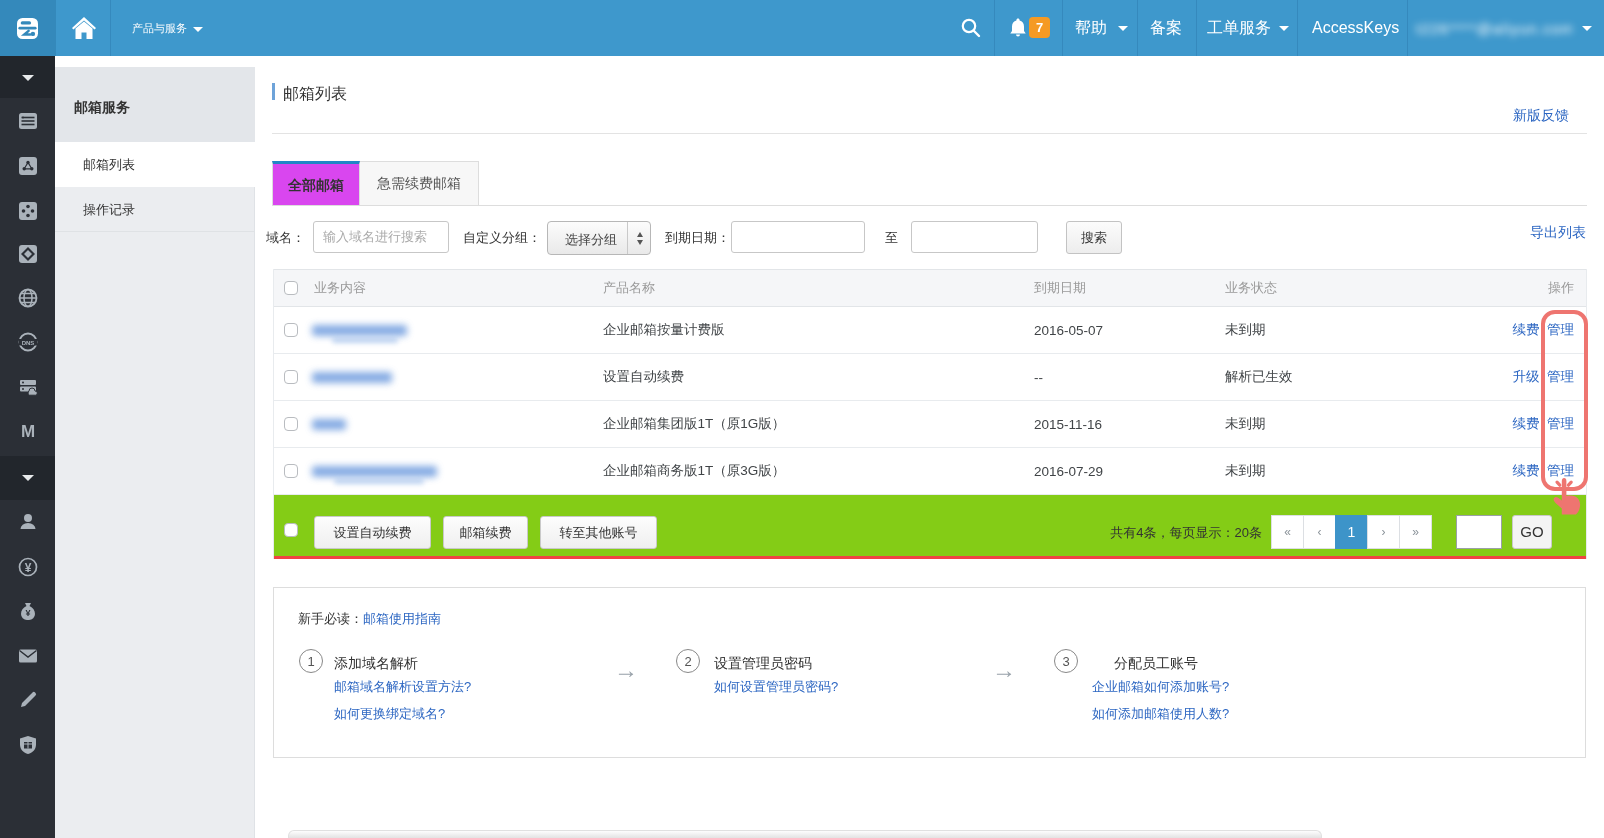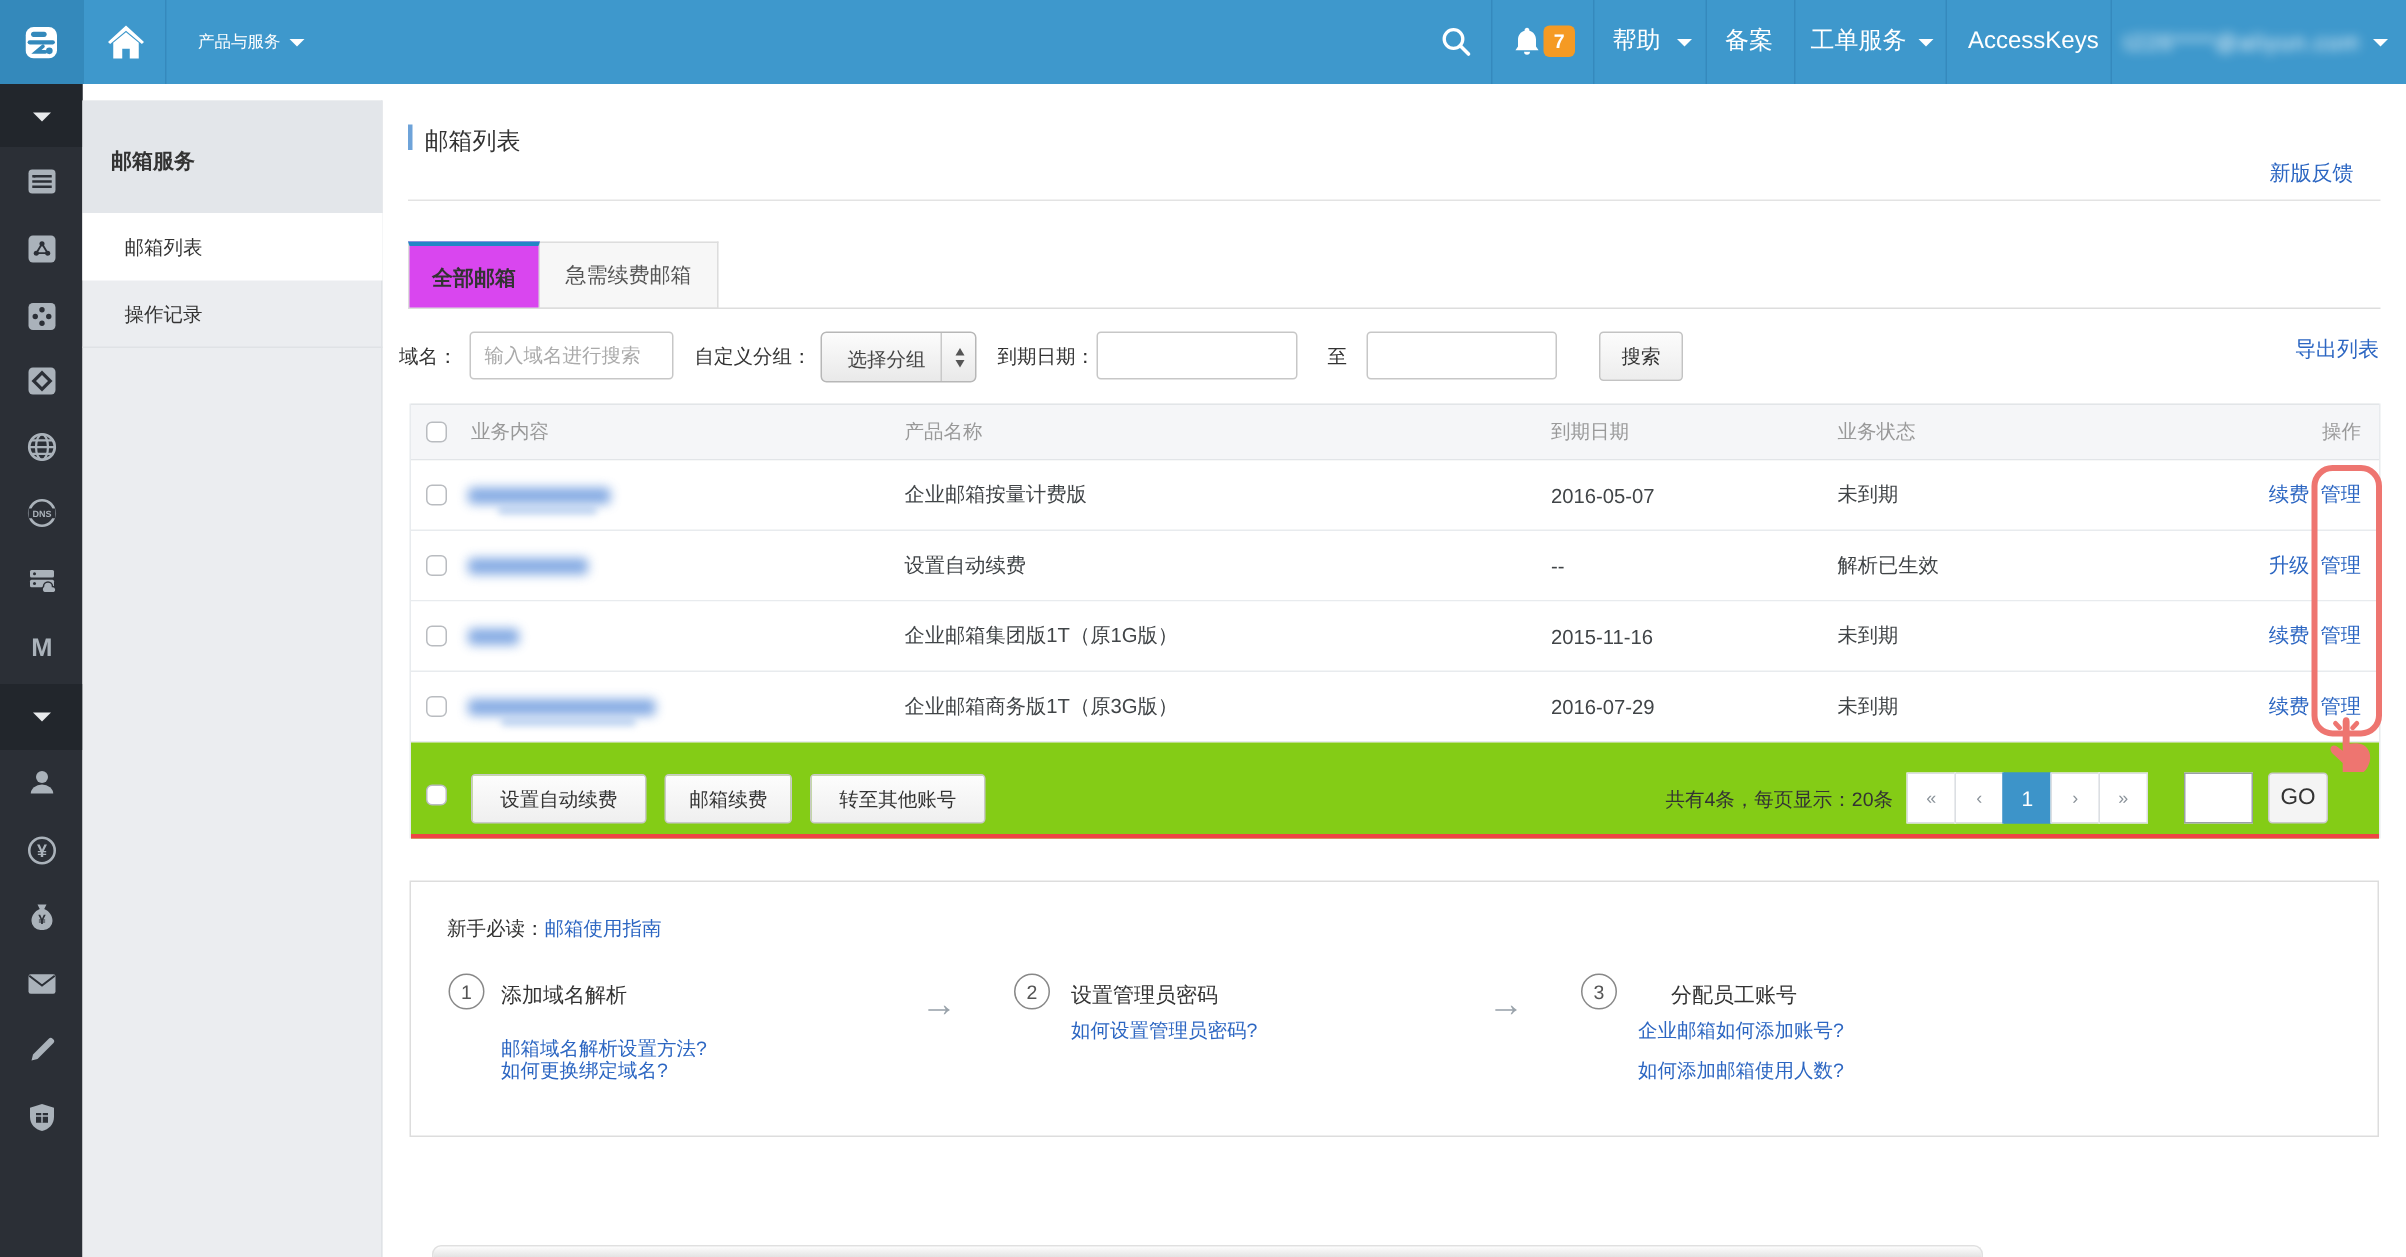--- a/index.html
+++ b/index.html
@@ -176,21 +176,21 @@
       <path d="M23.2 8.2 L20.4 11.2"></path>
     </g>
     <path d="M13.8 7 C13.8 5.1 14.7 4.1 16.1 4.1 C17.5 4.1 18.4 5.1 18.4 7 L18.4 22 L13.8 22 Z" fill="#ee7570"></path>
     <path d="M13.8 21 L13.8 26.5 L10.2 23.8 C7.8 22 5.3 23.4 5.7 25.8 C5.9 27 6.7 28.2 8.1 29.4 L13.8 34.6 L13.8 40.6 L27.8 40.6 C30.3 38.5 31.9 35 32.1 31.5 C32.4 26.5 29.4 22.5 24.9 21.8 C22.4 21.4 20 21.6 18.2 22 Z" fill="#ee7570"></path>
   </svg>
 
   <div id="guide">
     <div class="row1">新手必读：<a class="lnk" href="#">邮箱使用指南</a></div>
     <div class="stepc" style="left:25px;top:61px;">1</div>
     <div class="steph" style="left:60px;top:67px;">添加域名解析</div>
-    <div class="stepl" style="left:60px;top:102px;"><a class="lnk" href="#">邮箱域名解析设置方法?</a></div>
+    <div class="stepl" style="left:60px;top:90px;"><a class="lnk" href="#">邮箱域名解析设置方法?</a></div>
     <div class="stepl" style="left:60px;top:117px;"><a class="lnk" href="#">如何更换绑定域名?</a></div>
     <div class="garrow" style="left:340px;top:68px;">→</div>
     <div class="stepc" style="left:402px;top:61px;">2</div>
     <div class="steph" style="left:440px;top:67px;">设置管理员密码</div>
     <div class="stepl" style="left:440px;top:90px;"><a class="lnk" href="#">如何设置管理员密码?</a></div>
     <div class="garrow" style="left:718px;top:68px;">→</div>
     <div class="stepc" style="left:780px;top:61px;">3</div>
     <div class="steph" style="left:840px;top:67px;">分配员工账号</div>
     <div class="stepl" style="left:818px;top:90px;"><a class="lnk" href="#">企业邮箱如何添加账号?</a></div>
     <div class="stepl" style="left:818px;top:117px;"><a class="lnk" href="#">如何添加邮箱使用人数?</a></div>

